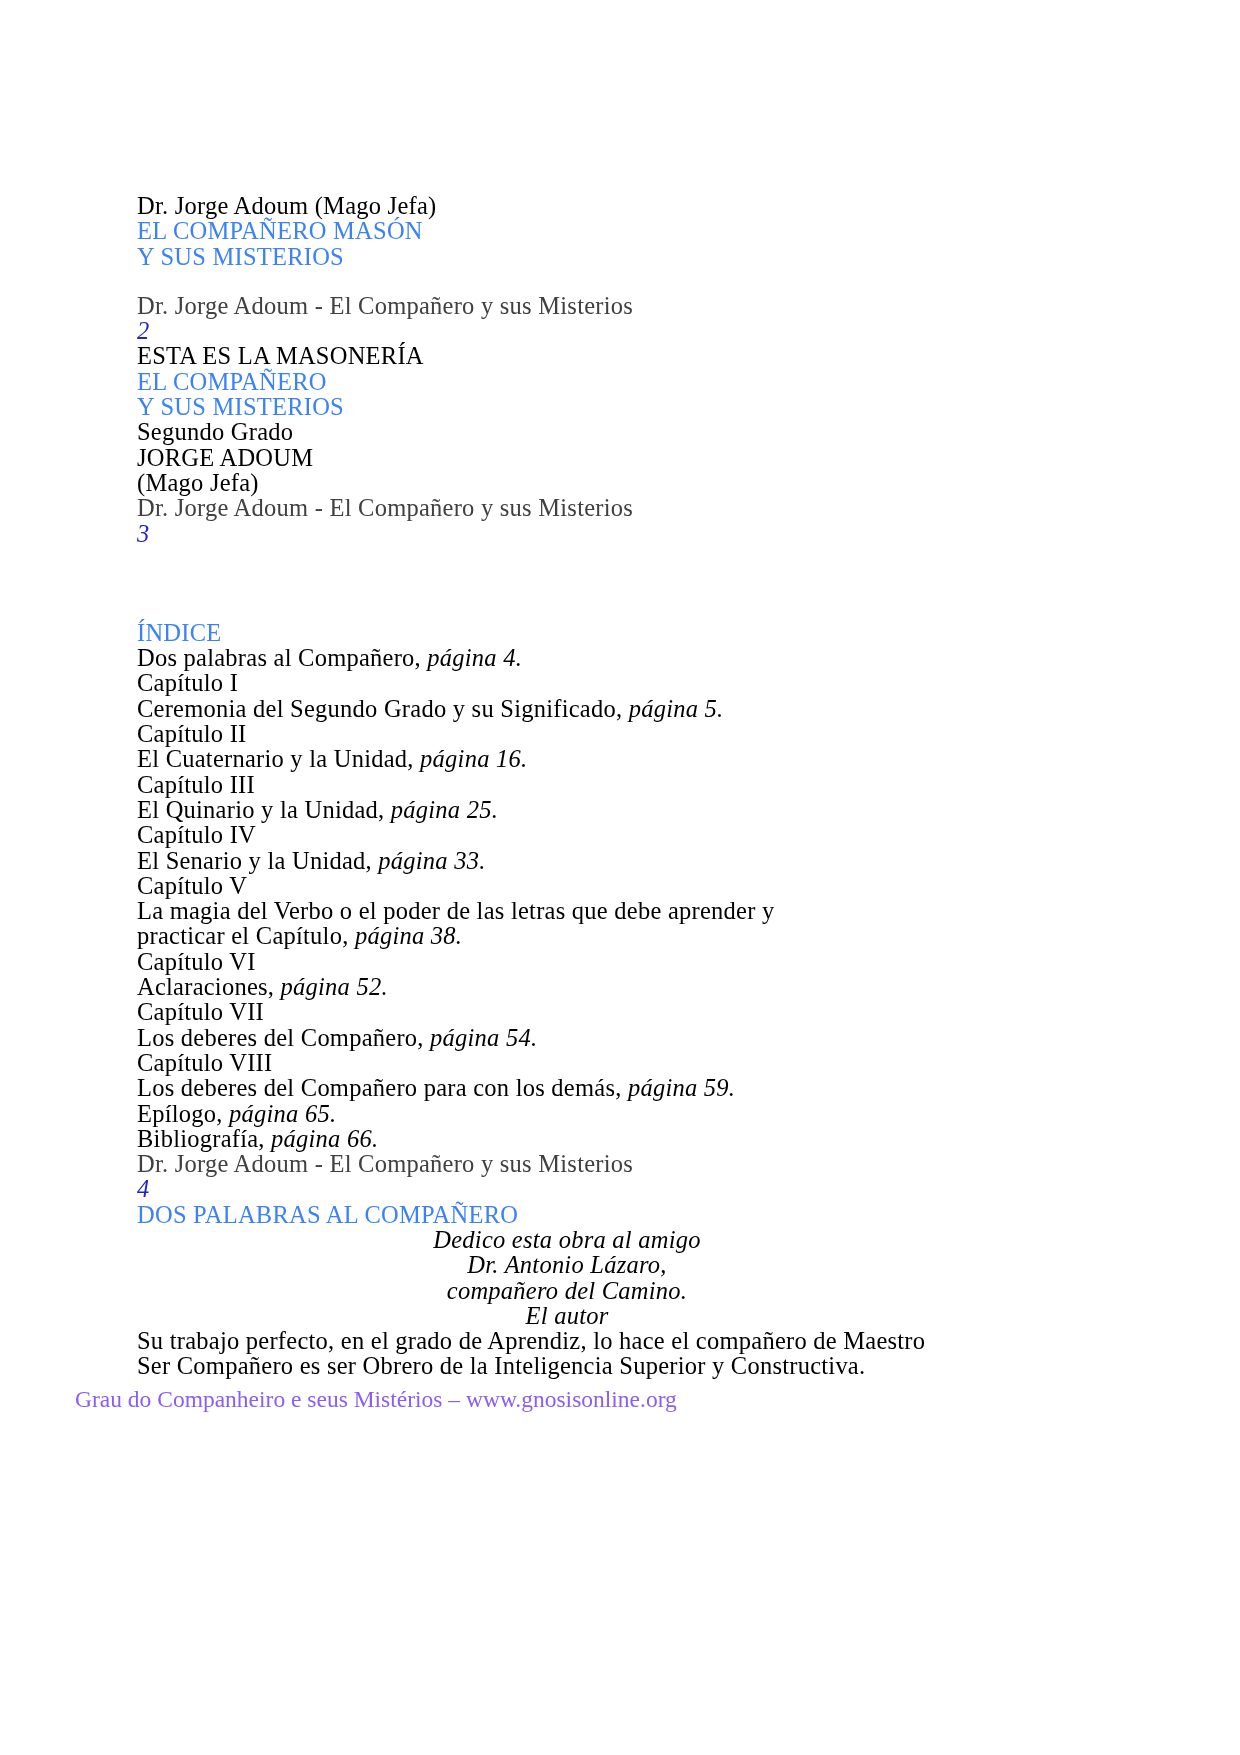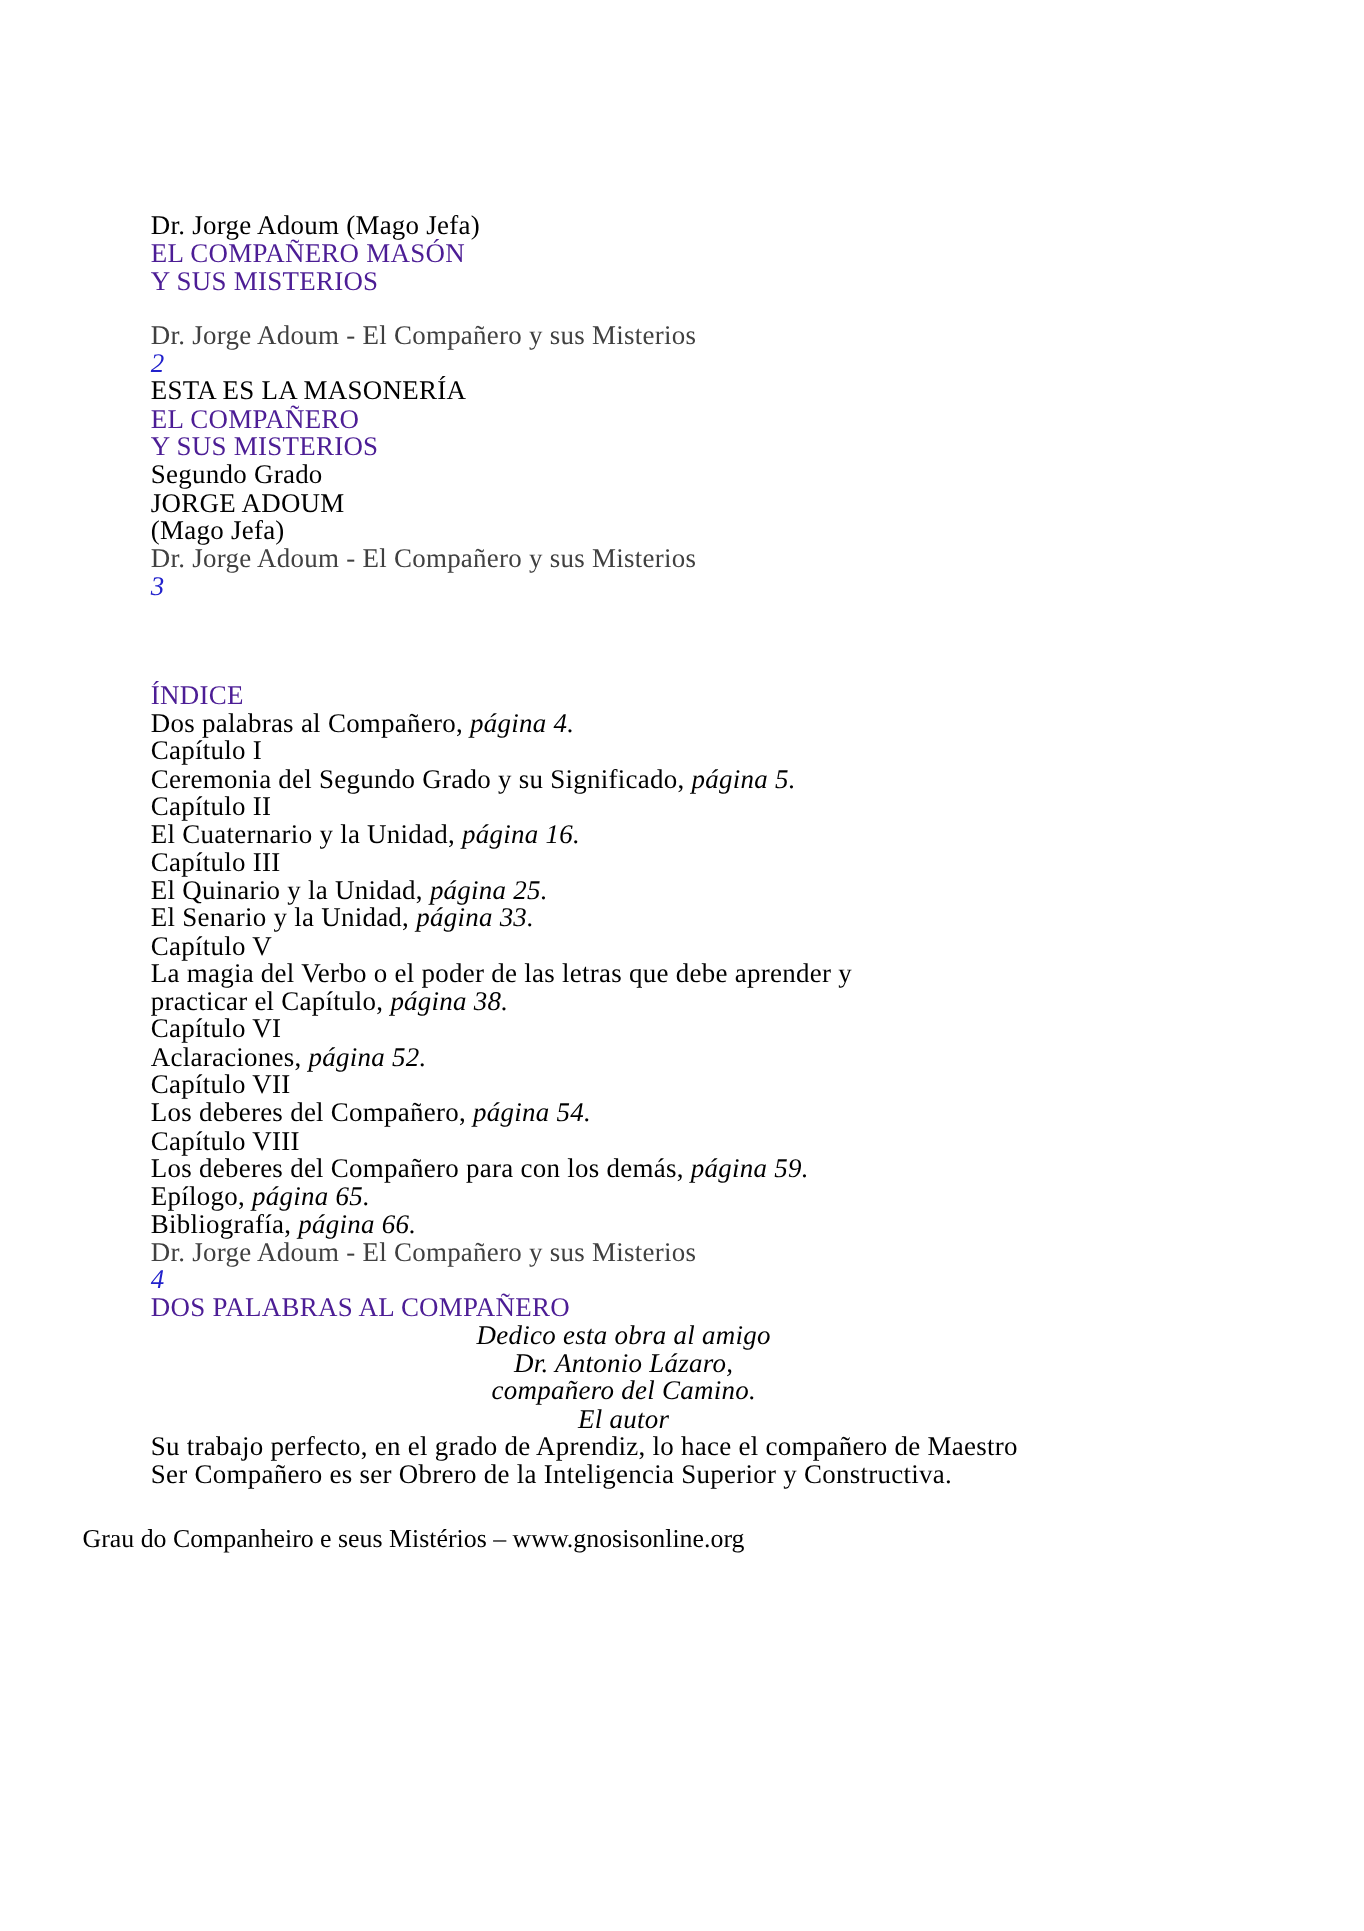--- a/index.html
+++ b/index.html
@@ -27,21 +27,21 @@
     top: 193px;
     width: 860px;
   }
   .line {
     font-size: 24.5px;
     line-height: 25.3px;
     white-space: pre-wrap;
     letter-spacing: 0.01em;
   }
   .blue {
-    color: #4c1d95;
+    color: #3b82f6;
   }
   .ital {
     font-style: italic;
     text-align: center;
   }
   .blue-ital {
     color: #2222cc;
     font-style: italic;
   }
   .gap-sm {
@@ -50,21 +50,21 @@
   .gap-lg {
     height: 74px;
   }
   .footer {
     position: absolute;
     left: 75px;
     top: 1385px;
     width: 1000px;
     font-size: 23.5px;
     line-height: 28px;
-    color: #000000;
+    color: #8b5cf6;
     white-space: pre-wrap;
   }
   .runhead {
     color: #404040;
   }
 </style>
 </head>
 <body>
 
 <div class="page">
@@ -94,20 +94,21 @@
 
     <div class="line blue">ÍNDICE</div>
     <div>
       <div class="line"><span>Dos palabras al Compañero, </span><span class="ital">página 4.</span></div>
       <div class="line"><span>Capítulo I</span><span class="ital"></span></div>
       <div class="line"><span>Ceremonia del Segundo Grado y su Significado, </span><span class="ital">página 5.</span></div>
       <div class="line"><span>Capítulo II</span><span class="ital"></span></div>
       <div class="line"><span>El Cuaternario y la Unidad, </span><span class="ital">página 16.</span></div>
       <div class="line"><span>Capítulo III</span><span class="ital"></span></div>
       <div class="line"><span>El Quinario y la Unidad, </span><span class="ital">página 25.</span></div>
+      <div class="line"><span>Capítulo IV</span><span class="ital"></span></div>
       <div class="line"><span>El Senario y la Unidad, </span><span class="ital">página 33.</span></div>
       <div class="line"><span>Capítulo V</span><span class="ital"></span></div>
       <div class="line"><span>La magia del Verbo o el poder de las letras que debe aprender y</span><span class="ital"></span></div>
       <div class="line"><span>practicar el Capítulo, </span><span class="ital">página 38.</span></div>
       <div class="line"><span>Capítulo VI</span><span class="ital"></span></div>
       <div class="line"><span>Aclaraciones, </span><span class="ital">página 52.</span></div>
       <div class="line"><span>Capítulo VII</span><span class="ital"></span></div>
       <div class="line"><span>Los deberes del Compañero, </span><span class="ital">página 54.</span></div>
       <div class="line"><span>Capítulo VIII</span><span class="ital"></span></div>
       <div class="line"><span>Los deberes del Compañero para con los demás, </span><span class="ital">página 59.</span></div>

